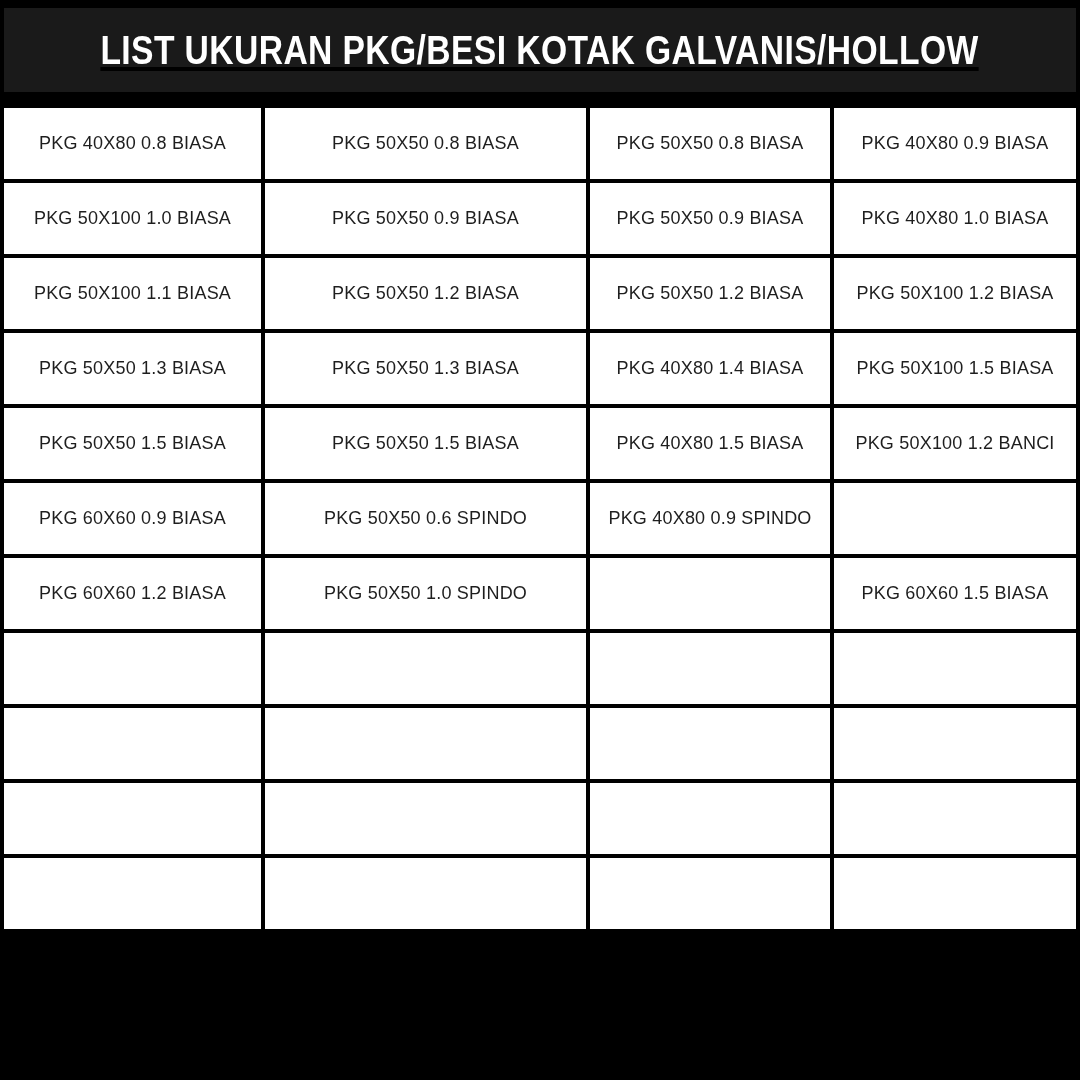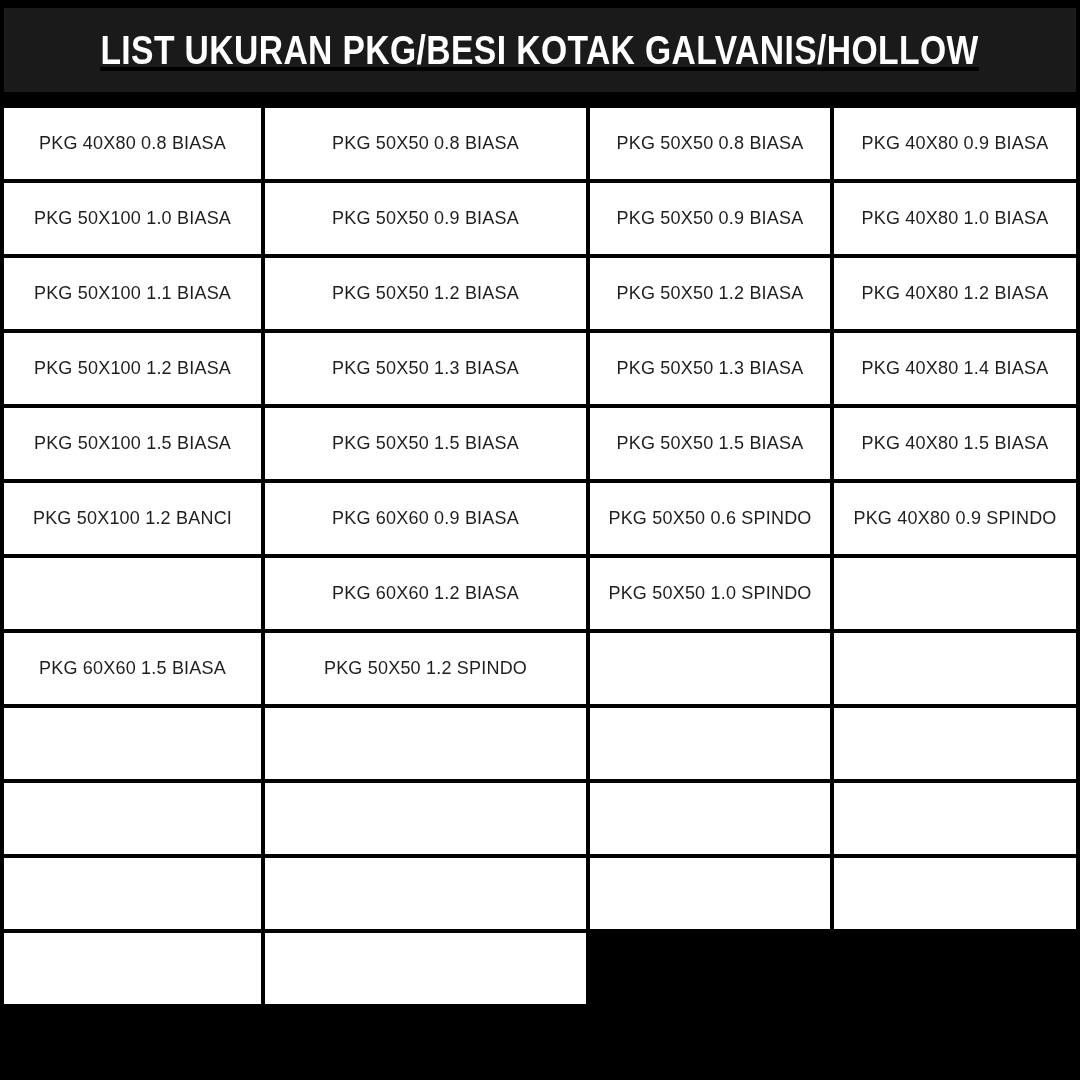--- a/index.html
+++ b/index.html
@@ -72,39 +72,37 @@
       <div class="cell">PKG 50X50 0.8 BIASA</div>
       <div class="cell">PKG 50X50 0.8 BIASA</div>
       <div class="cell">PKG 40X80 0.9 BIASA</div>
       <div class="cell">PKG 50X100 1.0 BIASA</div>
       <div class="cell">PKG 50X50 0.9 BIASA</div>
       <div class="cell">PKG 50X50 0.9 BIASA</div>
       <div class="cell">PKG 40X80 1.0 BIASA</div>
       <div class="cell">PKG 50X100 1.1 BIASA</div>
       <div class="cell">PKG 50X50 1.2 BIASA</div>
       <div class="cell">PKG 50X50 1.2 BIASA</div>
-      <div class="cell">PKG 40X80 1.2 BIASA</div>
       <div class="cell">PKG 50X100 1.2 BIASA</div>
       <div class="cell">PKG 50X50 1.3 BIASA</div>
       <div class="cell">PKG 50X50 1.3 BIASA</div>
       <div class="cell">PKG 40X80 1.4 BIASA</div>
       <div class="cell">PKG 50X100 1.5 BIASA</div>
       <div class="cell">PKG 50X50 1.5 BIASA</div>
       <div class="cell">PKG 50X50 1.5 BIASA</div>
       <div class="cell">PKG 40X80 1.5 BIASA</div>
       <div class="cell">PKG 50X100 1.2 BANCI</div>
       <div class="cell">PKG 60X60 0.9 BIASA</div>
       <div class="cell">PKG 50X50 0.6 SPINDO</div>
       <div class="cell">PKG 40X80 0.9 SPINDO</div>
       <div class="cell"></div>
       <div class="cell">PKG 60X60 1.2 BIASA</div>
       <div class="cell">PKG 50X50 1.0 SPINDO</div>
       <div class="cell"></div>
       <div class="cell">PKG 60X60 1.5 BIASA</div>
-      <div class="cell">PKG 50X50 1.2 SPINDO</div>
       <div class="cell"></div>
       <div class="cell"></div>
       <div class="cell"></div>
       <div class="cell"></div>
       <div class="cell"></div>
       <div class="cell"></div>
       <div class="cell"></div>
       <div class="cell"></div>
       <div class="cell"></div>
       <div class="cell"></div>

